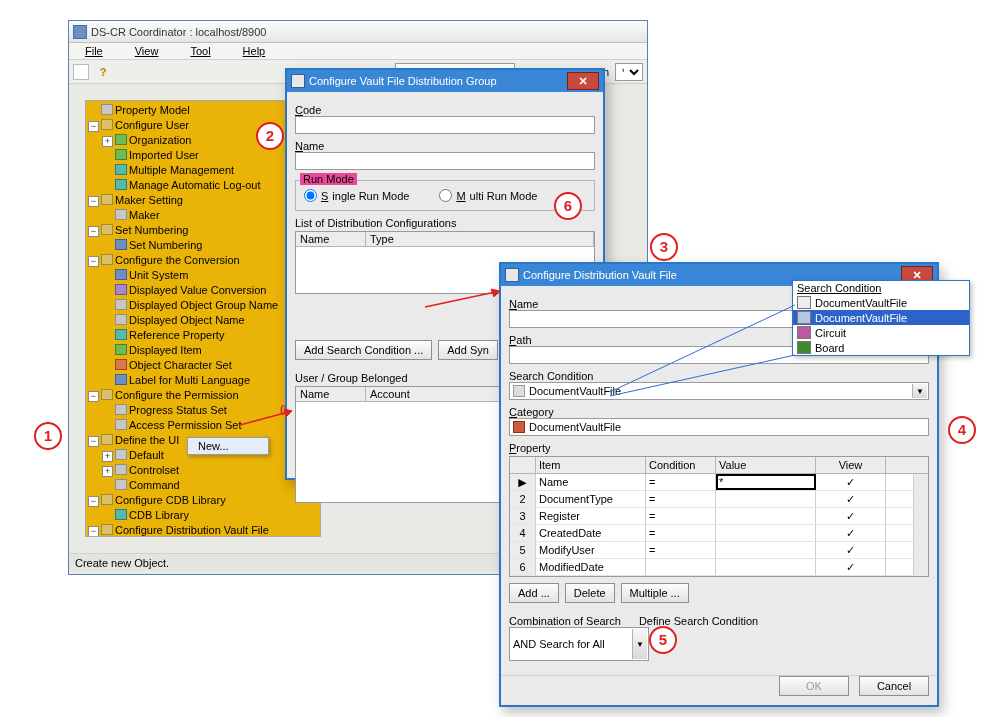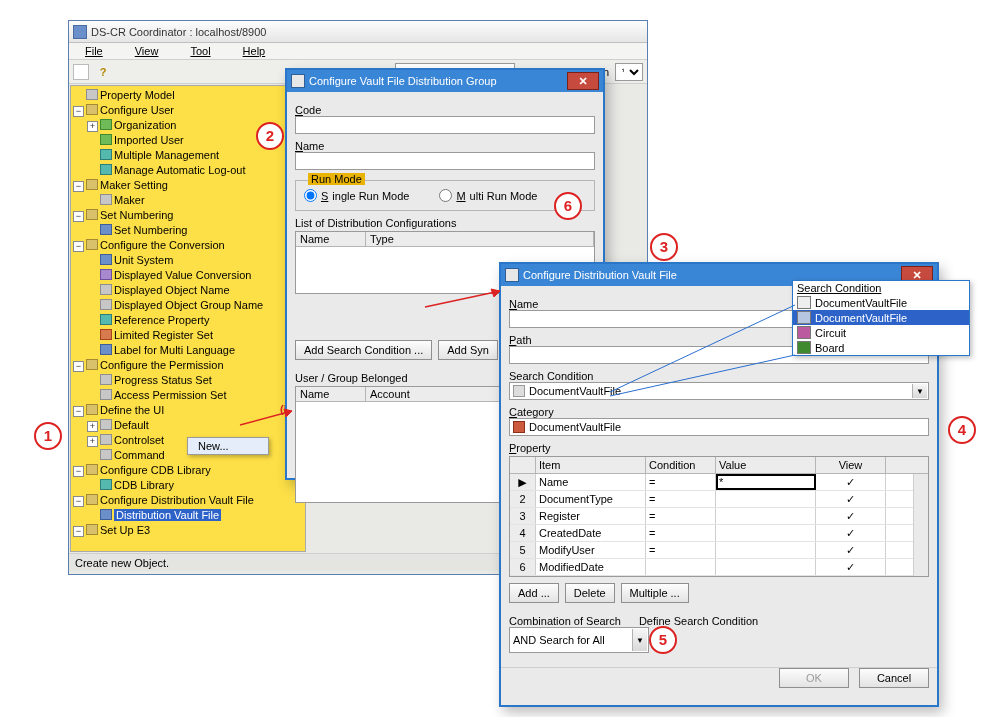--- a/index.html
+++ b/index.html
@@ -57,22 +57,22 @@
   .client {
     position:relative;
     display:flex;
     height: calc(100% - 22px - 20px - 24px - 18px);
   }
   .statusbar {
     height:18px; background:#e4e4e0; border-top:1px solid #cfcfcf;
     padding:1px 6px; display:flex; align-items:center;
   }
   .tree-panel {
-    width:236px; background:#fde047; border:1px solid #a9a9a9;
-    margin:1px; overflow:auto; padding:2px 0 2px 0;
+    width:236px; background:#eab308; border:1px solid #a9a9a9;
+    margin:16px; overflow:auto; padding:2px 0 2px 0;
   }
   .tree { list-style:none; margin:0; padding-left:2px; }
   .tree ul { list-style:none; margin:0; padding-left:14px; }
   .tree li { white-space:nowrap; line-height:15px; position:relative; }
   .toggle {
     display:inline-flex; width:11px; height:11px; border:1px solid #8a8a8a;
     align-items:center; justify-content:center; font-size:9px; line-height:9px;
     background:#fff; color:#333; margin-right:2px; cursor:default;
   }
   .spacer-t { display:inline-block; width:13px; }
@@ -122,21 +122,21 @@
   }
   .dlg-body { padding:6px 8px; }
   .field-label { display:block; margin-top:6px; }
   .field-input {
     width:100%; height:18px; border:1px solid #9a9a9a; background:#fff; font-size:11px; padding:1px 3px;
   }
   .group-box {
     border:1px solid #b5b5b5; margin-top:10px; padding:4px 8px 8px 8px; position:relative;
   }
   .group-box .legend {
-    position:absolute; top:-8px; left:12px; background:#eab308; padding:0 3px;
+    position:absolute; top:-8px; left:4px; background:#ec4899; padding:0 3px;
   }
   .radio-row { display:flex; gap:30px; margin-top:4px; }
   .radio-row label { display:flex; align-items:center; gap:4px; }
   input[type=radio]{ margin:0; }
   .mini-table {
     border:1px solid #9a9a9a; background:#fff; margin-top:2px;
   }
   .mini-table .hdr {
     display:flex; background:#ececec; border-bottom:1px solid #b5b5b5;
   }
@@ -187,21 +187,21 @@
   .c-view { width:70px; justify-content:center; }
   .grid .row { border-bottom:1px solid #e3e3e3; }
   .grid .row.sel .c-val { outline:2px solid #000; outline-offset:-2px; }
   .grid .scrollbar { width:15px; background:#eaeaea; border-left:1px solid #cfcfcf; }
   .grid .body-wrap { display:flex; }
   .grid .body { flex:1; }
   .chk::before { content:"✓"; font-size:11px; }
 
   .sec-label { margin-top:6px; display:block; }
   .combo-sm {
-    width:140px; height:26px; border:1px solid #9a9a9a; background:#fff;
+    width:140px; height:34px; border:1px solid #9a9a9a; background:#fff;
     display:flex; align-items:center; padding:0 3px; position:relative;
   }
   .combo-sm .dd {
     position:absolute; right:1px; top:1px; bottom:1px; width:15px;
     background:linear-gradient(#f6f6f6,#d9d9d9); border-left:1px solid #b0b0b0;
     display:flex; align-items:center; justify-content:center; font-size:8px;
   }
   .dlg-buttons {
     display:flex; justify-content:flex-end; gap:10px; padding:0 8px 2px 0;
     border-top:1px solid #cfcfcf; margin-top:6px;
@@ -291,24 +291,25 @@
         <li><span class="toggle">−</span><span class="node-icon"></span><span class="lbl">Set Numbering</span>
           <ul>
               <li><span class="spacer-t"></span><span class="node-icon blue"></span><span class="lbl">Set Numbering</span></li>
             </ul>
         </li>
 
         <li><span class="toggle">−</span><span class="node-icon"></span><span class="lbl">Configure the Conversion</span>
           <ul>
             <li><span class="spacer-t"></span><span class="node-icon blue"></span><span class="lbl">Unit System</span></li>
             <li><span class="spacer-t"></span><span class="node-icon purple"></span><span class="lbl">Displayed Value Conversion</span></li>
+            <li><span class="spacer-t"></span><span class="node-icon grey"></span><span class="lbl">Displayed Object Group Name</span></li>
             <li><span class="spacer-t"></span><span class="node-icon grey"></span><span class="lbl">Displayed Object Name</span></li>
-            <li><span class="spacer-t"></span><span class="node-icon grey"></span><span class="lbl">Displayed Object Group Name</span></li>
             <li><span class="spacer-t"></span><span class="node-icon teal"></span><span class="lbl">Reference Property</span></li>
-            <li><span class="spacer-t"></span><span class="node-icon red"></span><span class="lbl">Limited Register Set</span></li>
+            <li><span class="spacer-t"></span><span class="node-icon green"></span><span class="lbl">Displayed Item</span></li>
+            <li><span class="spacer-t"></span><span class="node-icon red"></span><span class="lbl">Object Character Set</span></li>
             <li><span class="spacer-t"></span><span class="node-icon blue"></span><span class="lbl">Label for Multi Language</span></li>
           </ul>
         </li>
 
         <li><span class="toggle">−</span><span class="node-icon"></span><span class="lbl">Configure the Permission</span>
           <ul>
             <li><span class="spacer-t"></span><span class="node-icon grey"></span><span class="lbl">Progress Status Set</span></li>
             <li><span class="spacer-t"></span><span class="node-icon grey"></span><span class="lbl">Access Permission Set</span></li>
           </ul>
         </li>

